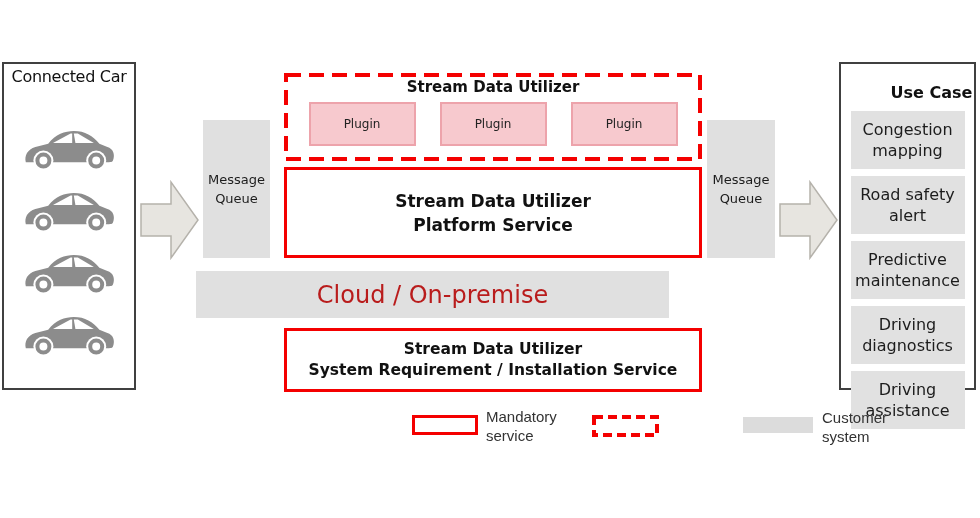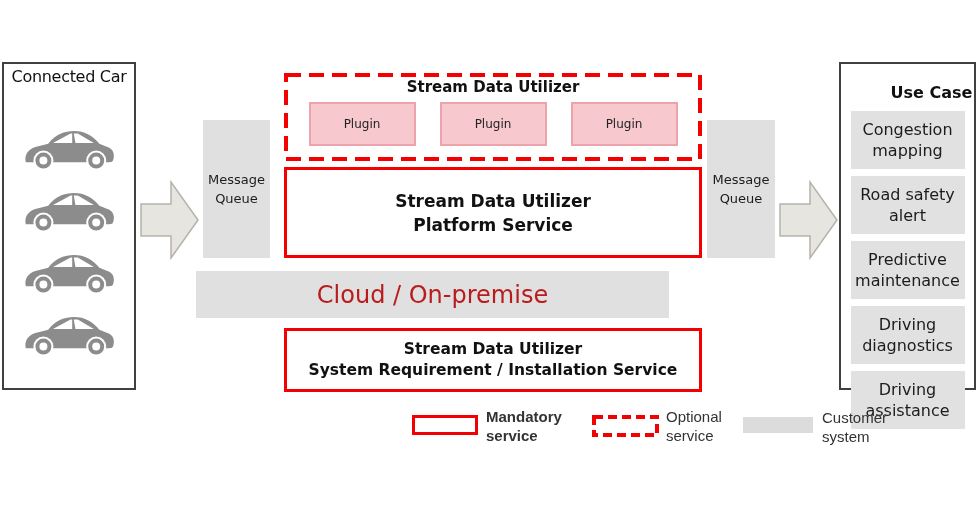--- a/index.html
+++ b/index.html
@@ -54,21 +54,21 @@
   .uc-item { width:114px; height:58px; background:#e1e1e1; display:flex; align-items:center;
              justify-content:center; text-align:center; font-size:16px; line-height:21px; color:#1c1c1c; }
 
   
   .lg-label { position:absolute; width:92px; font-family:"Liberation Sans",sans-serif;
               font-size:15px; line-height:19px; color:#333; }
   .lg-swatch-solid { position:absolute; left:412px; top:415px; width:66px; height:20px;
                      border:3px solid #f40000; background:#fff; }
   .lg-swatch-dash { position:absolute; left:592px; top:415px; }
   .lg-swatch-gray { position:absolute; left:743px; top:417px; width:70px; height:16px; background:#dcdcdc; }
-  .lb1 { left:486px; top:407px;font-weight:bold; }
+  .lb1 { left:486px; top:407px; }
   .lb2 { left:666px; top:407px; }
   .lb3 { left:822px; top:408px; }
 </style>
 </head>
 <body>
 
 <div id="stage">
 
   <div class="cc-box">
     <div class="cc-title">Connected Car</div>
@@ -166,18 +166,17 @@
       <div class="uc-item">Driving assistance</div>
     </div>
   </div>
 
   <div class="lg-swatch-solid"></div>
   <div class="lg-label lb1">Mandatory service</div>
 
   <svg class="lg-swatch-dash" width="67" height="22" viewBox="0 0 67 22">
     <rect x="2" y="2" width="63" height="18" fill="none" stroke="#f40000" stroke-width="4" stroke-dasharray="9 5"></rect>
   </svg>
-  <div class="lg-label lb2">Optional service</div>
 
   <div class="lg-swatch-gray"></div>
   <div class="lg-label lb3">Customer system</div>
 
 </div>
 
 </body></html>

